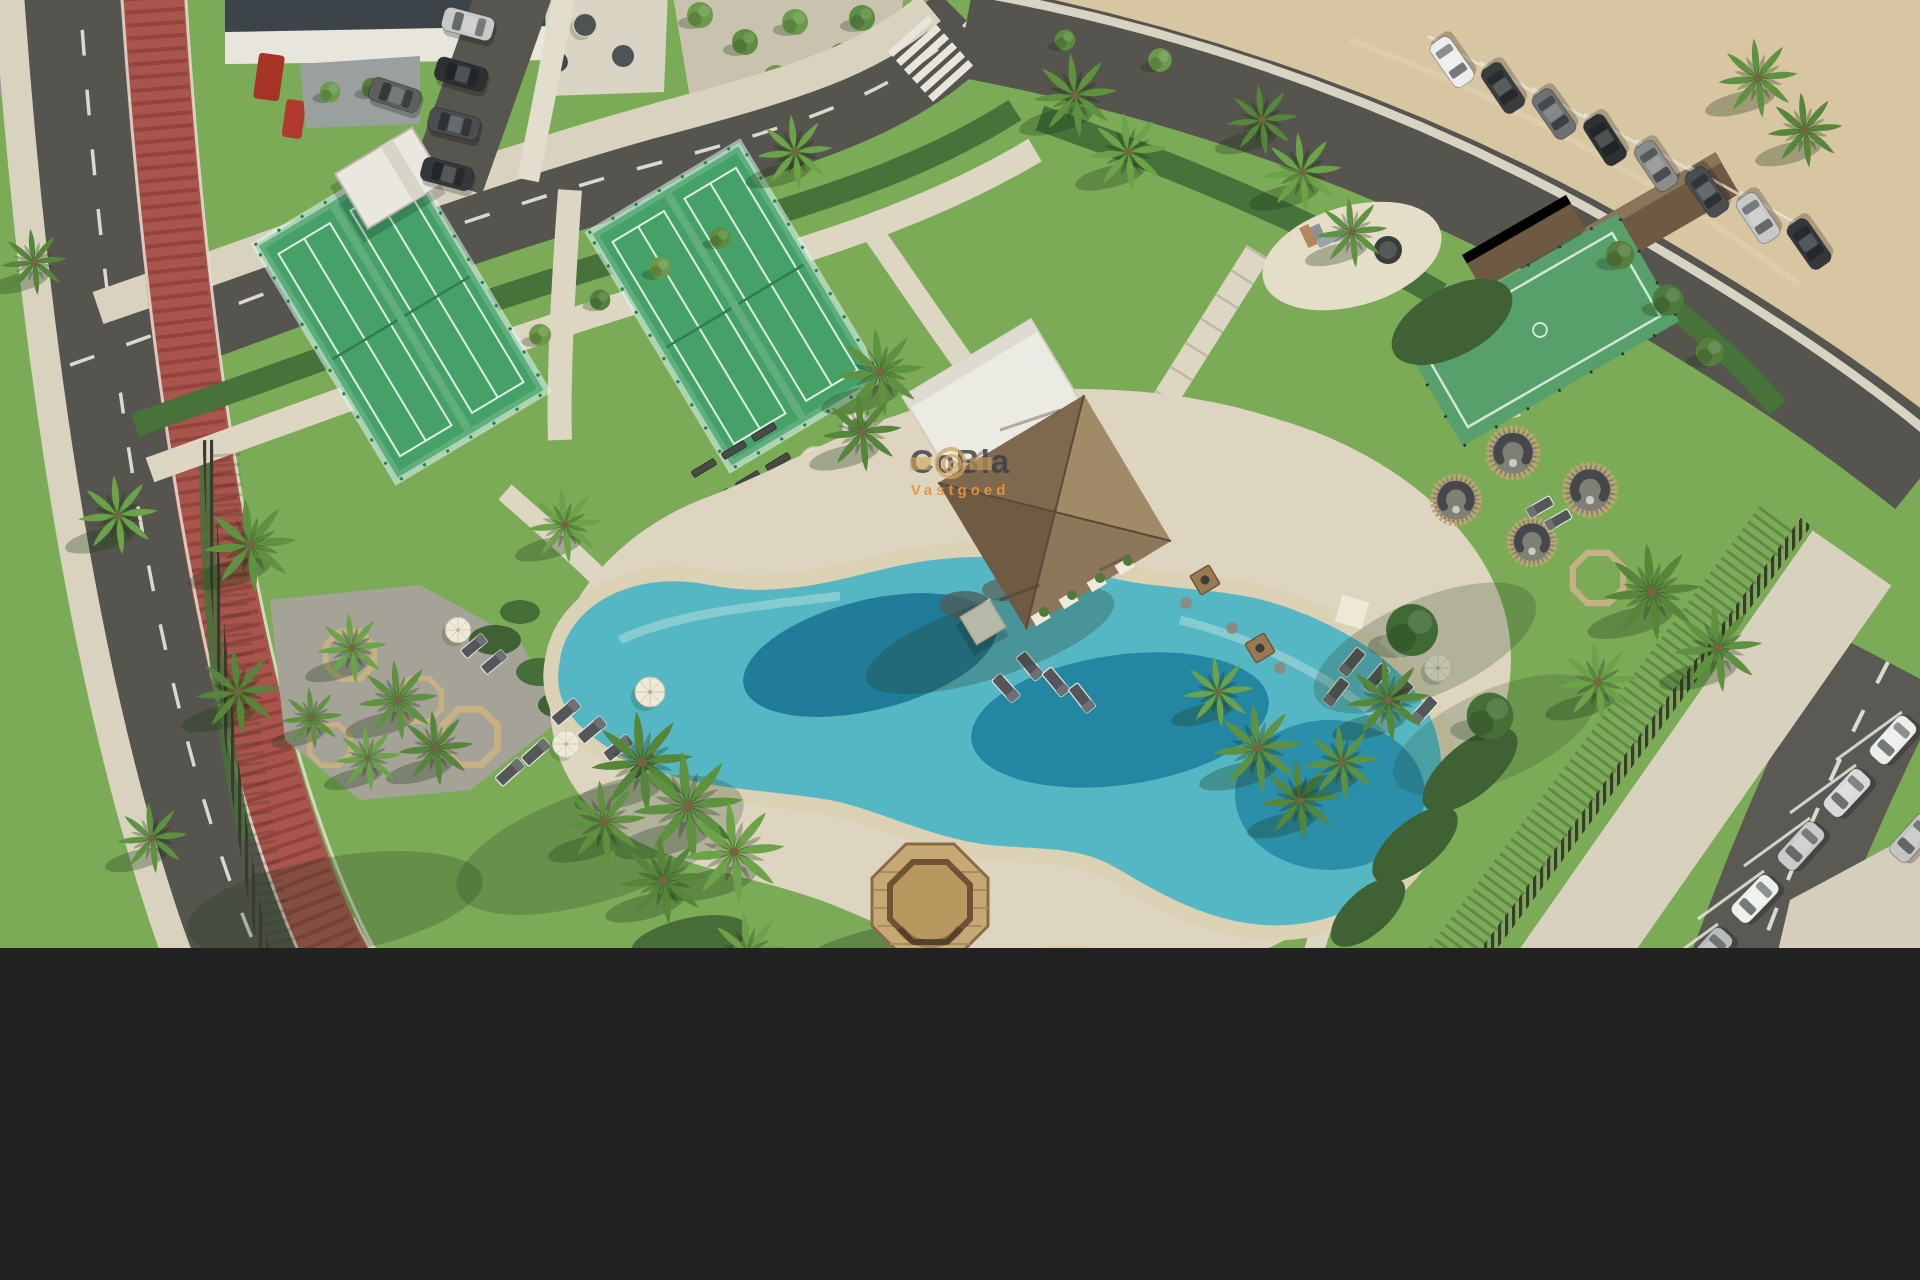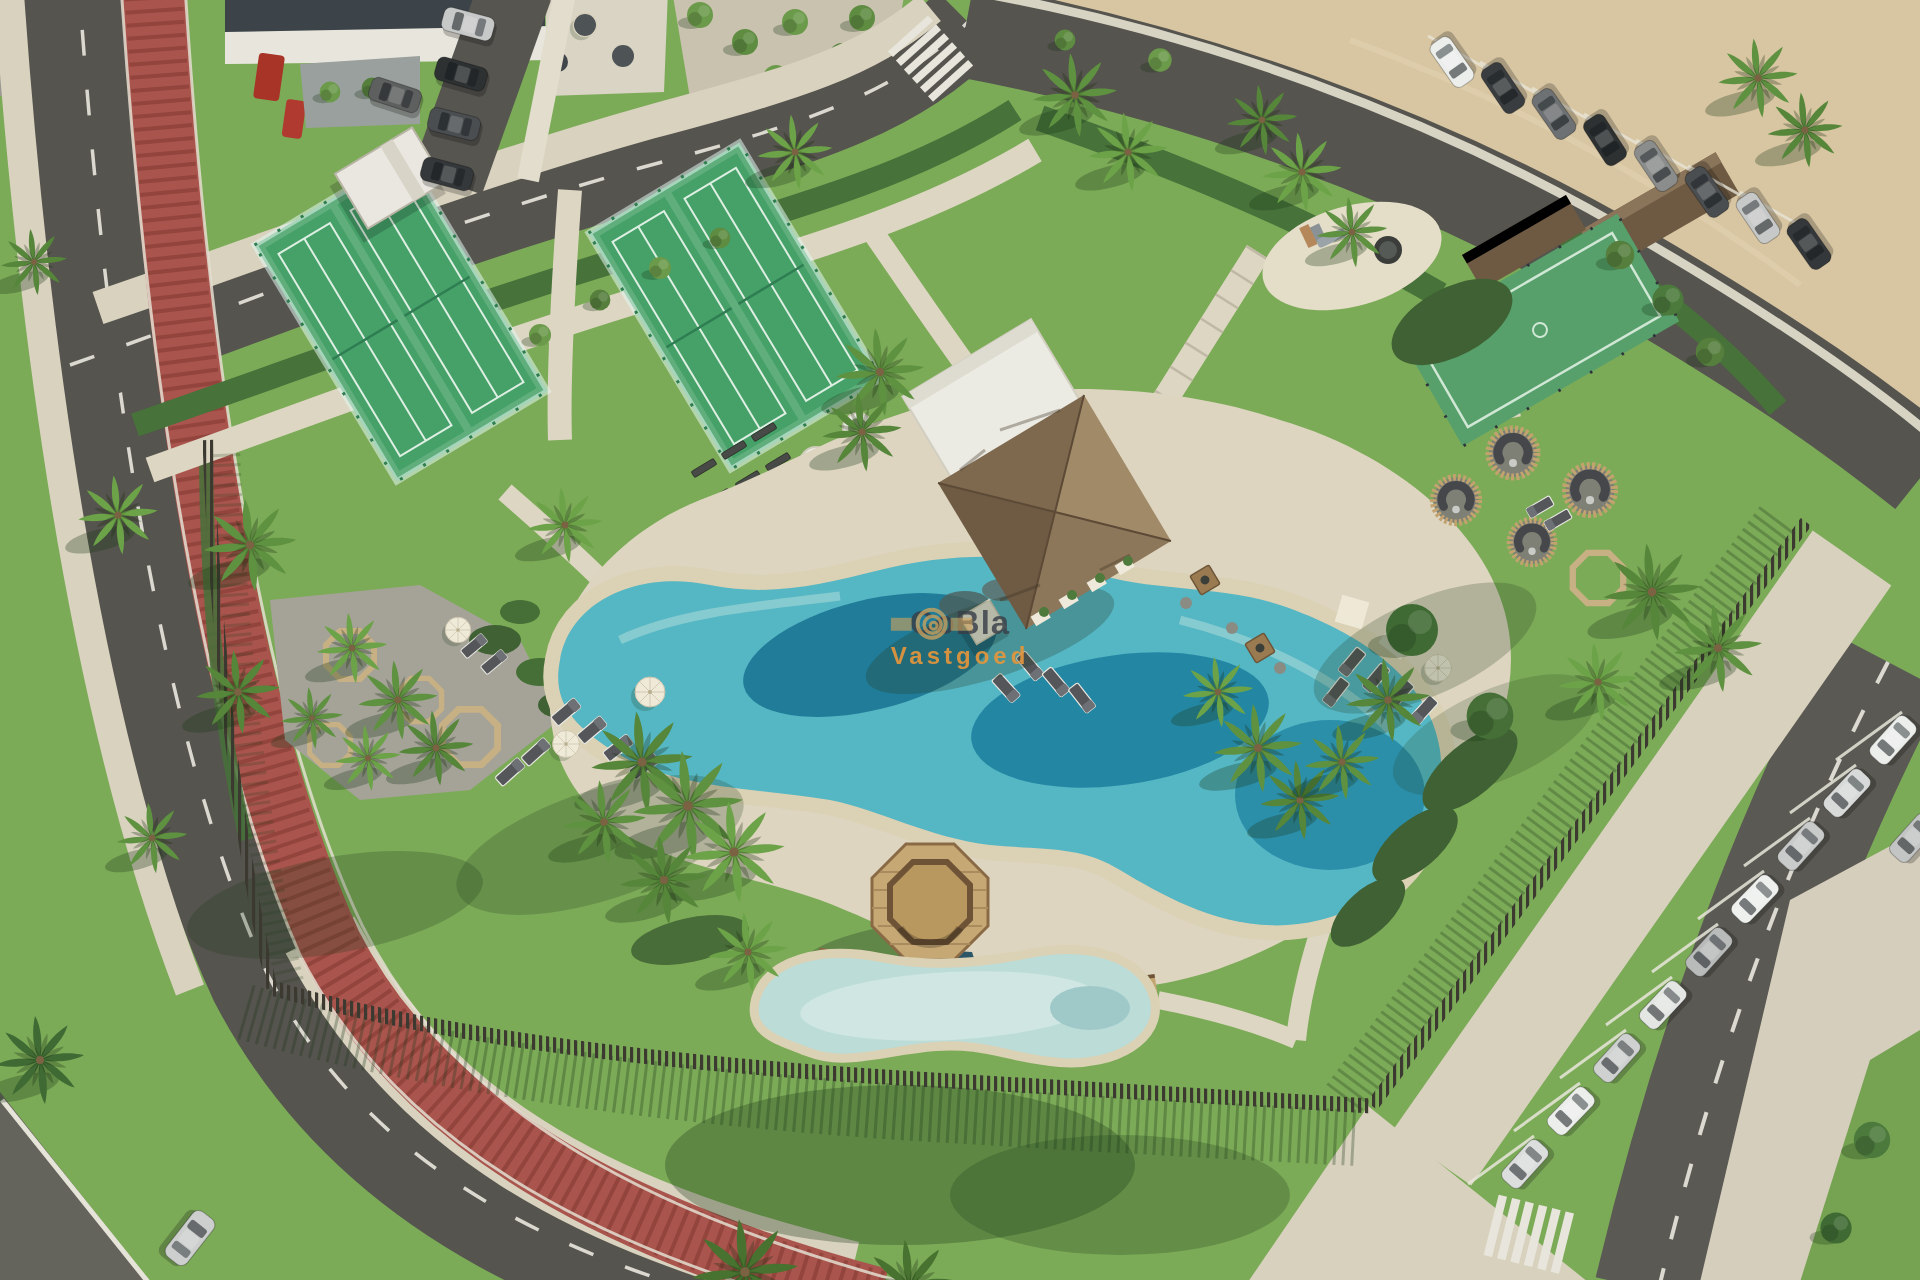--- a/index.html
+++ b/index.html
@@ -1,21 +1,21 @@
 <!DOCTYPE html>
 <html><head>
 <meta charset="utf-8">
 <style>
   html,body{margin:0;padding:0;background:#222}
-  .stage{position:relative;width:1920px;height:1280px;overflow:hidden;background:#7cab58;font-family:"Liberation Sans",sans-serif}
+  .stage{position:relative;width:1920px;height:948px;overflow:hidden;background:#7cab58;font-family:"Liberation Sans",sans-serif}
   .stage svg{position:absolute;left:0;top:0}
   .watermark{position:absolute;left:50%;top:50%;transform:translate(-50%,-54%);text-align:center;pointer-events:none}
   .wm-logo{display:block;margin:0 auto 2px auto;opacity:.88}
   .wm-brand{font-size:33px;font-weight:bold;color:rgba(56,62,72,.82);letter-spacing:1px;line-height:1.0}
-  .wm-sub{font-size:24px;font-weight:bold;color:rgba(228,150,60,.92);letter-spacing:4px;margin-top:4px;line-height:1.1}
+  .wm-sub{font-size:15px;font-weight:bold;color:rgba(228,150,60,.92);letter-spacing:4px;margin-top:4px;line-height:1.1}
 </style>
 </head>
 <body>
 
 <div class="stage">
 <svg width="1920" height="1280" viewBox="0 0 1920 1280">
 <defs>
   <path id="frond" d="M0,0 C8,-6 26,-9 44,-5 C34,1 16,3 0,0 Z"></path>
   <g id="palm">
     <ellipse cx="-26" cy="22" rx="40" ry="12" fill="rgba(25,55,22,.30)" transform="rotate(-14)"></ellipse>

